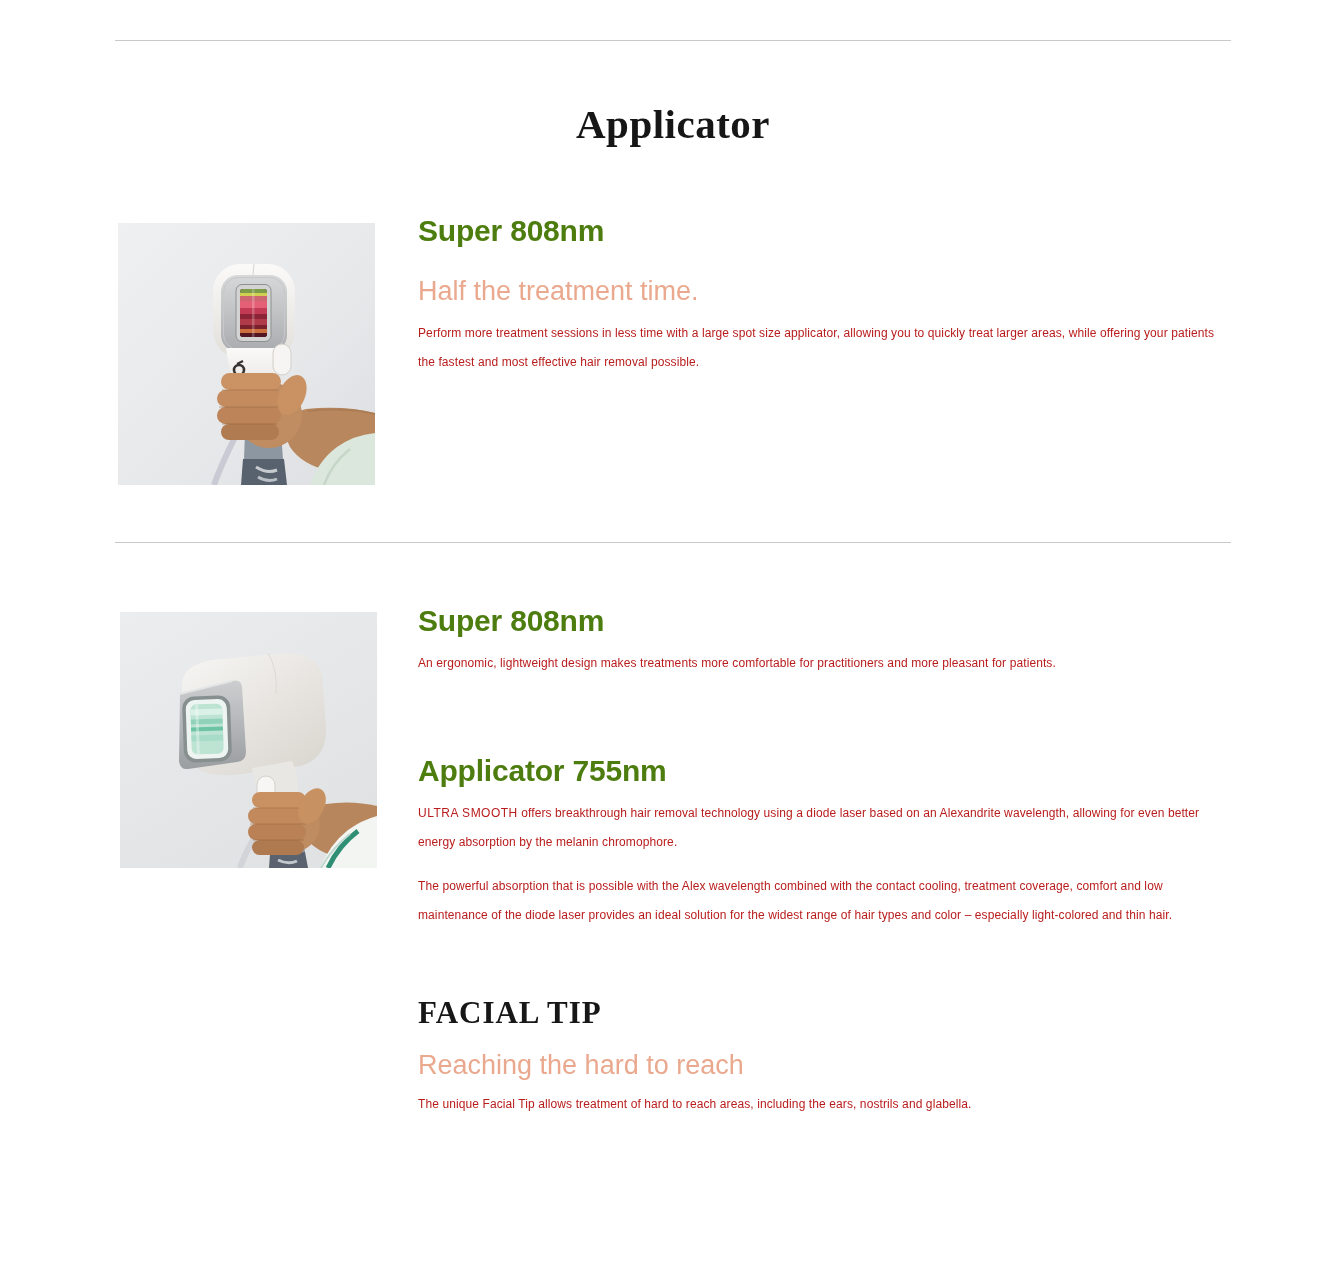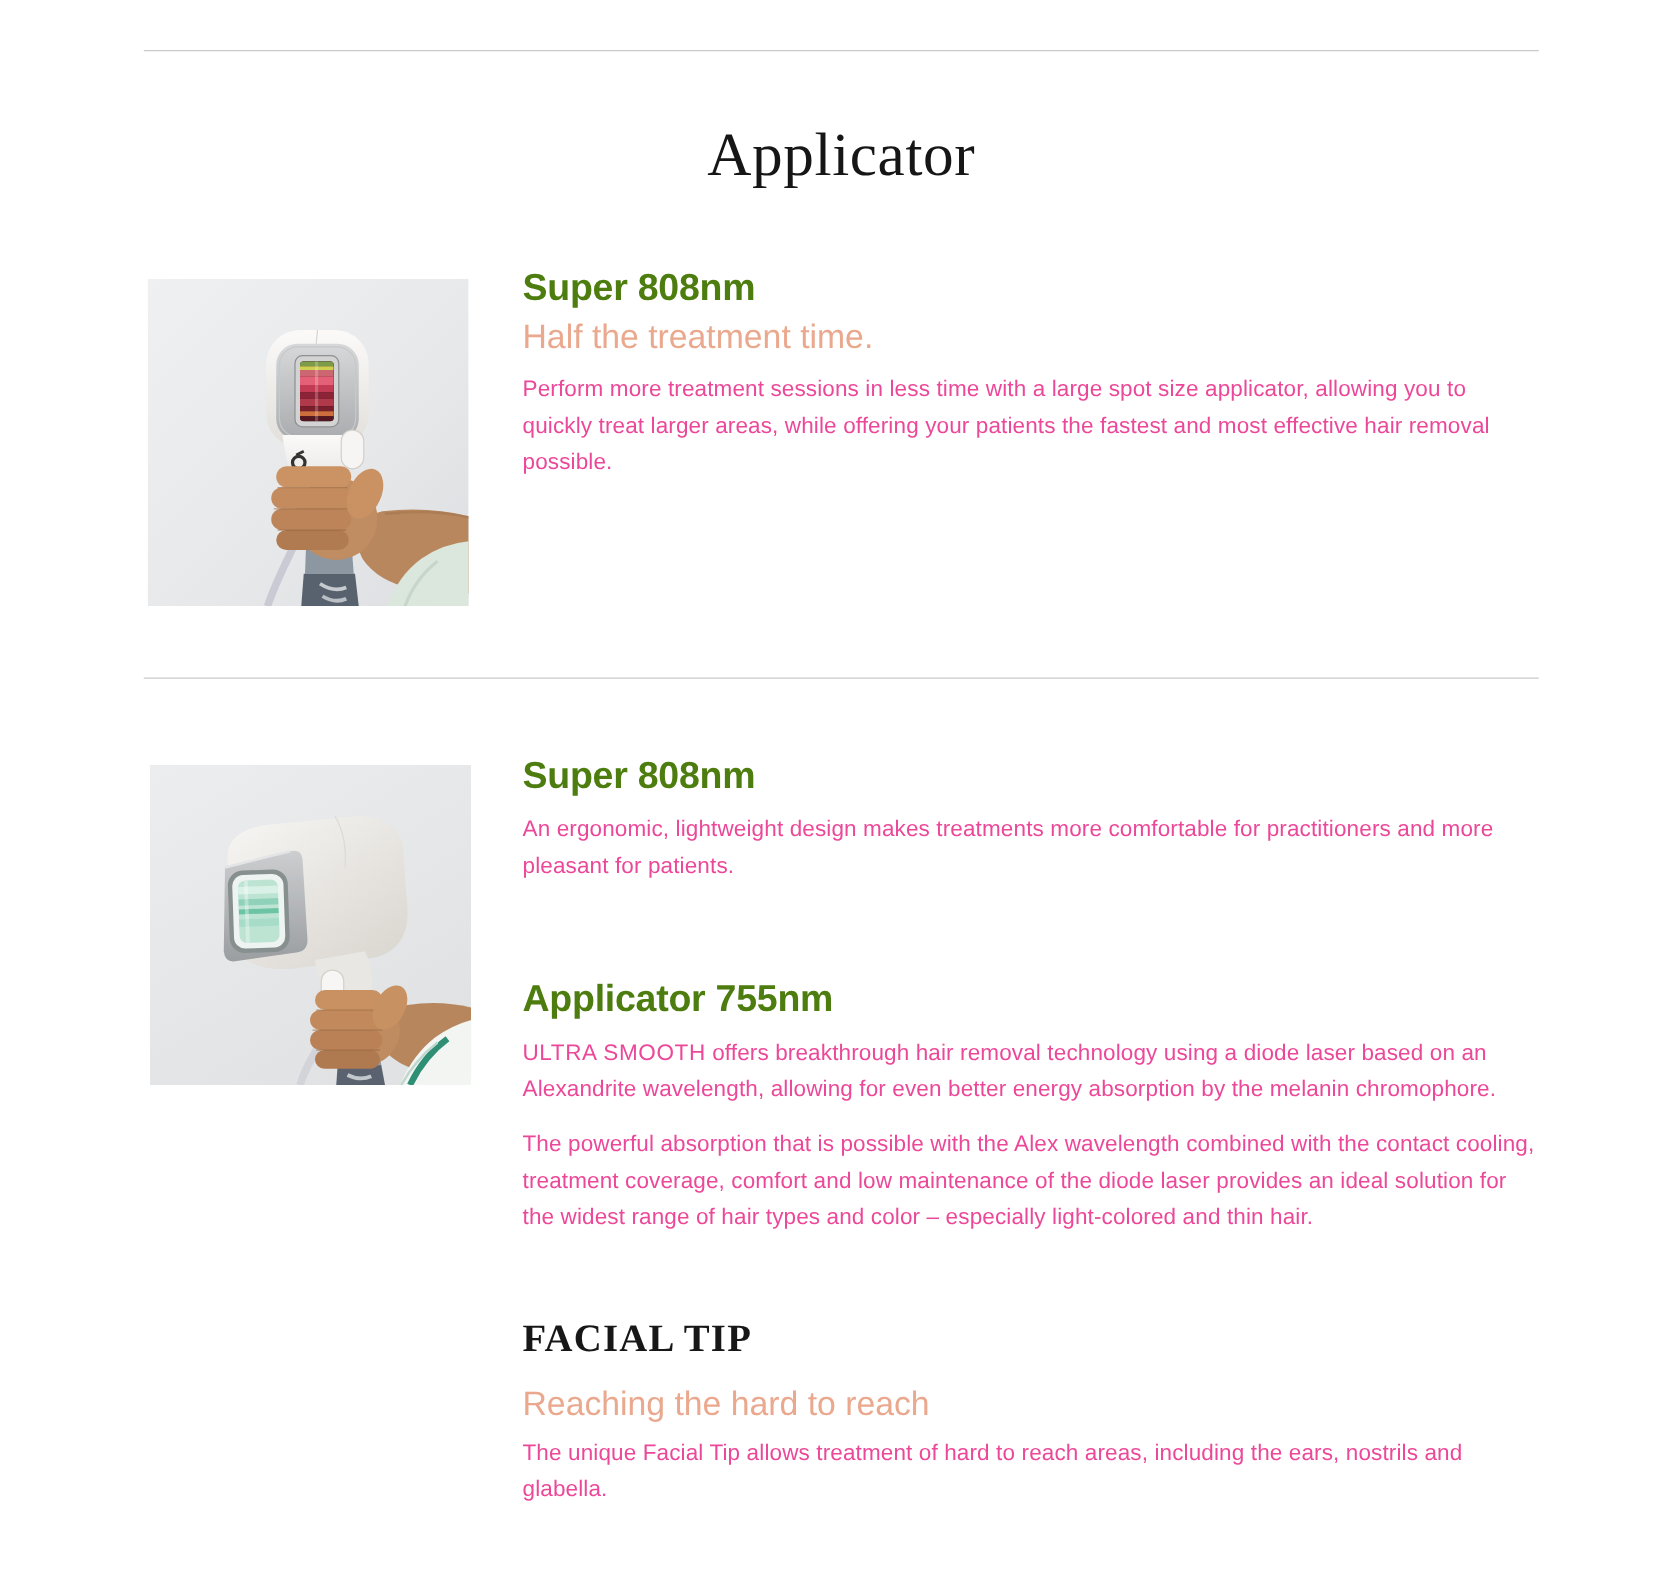--- a/index.html
+++ b/index.html
@@ -21,22 +21,22 @@
   .divider-top { top: 40px; }
   .divider-mid { top: 542px; }
   .page-title {
     position: absolute;
     top: 100px;
     left: 115px;
     width: 1116px;
     margin: 0;
     text-align: center;
     font-family: "Liberation Serif", serif;
-    font-weight: 400;
-    font-size: 49px;
+    font-weight: 700;
+    font-size: 41px;
     line-height: 48px;
     letter-spacing: 0.5px;
     color: #161616;
   }
   .photo {
     position: absolute;
     width: 257px;
     overflow: hidden;
   }
   .photo svg { display: block; width: 100%; height: 100%; }
@@ -60,34 +60,34 @@
   .h-serif {
     margin: 64px 0 0 0;
     font-family: "Liberation Serif", serif;
     font-size: 31px;
     line-height: 38px;
     font-weight: 700;
     letter-spacing: 1px;
     color: #171717;
   }
   .subhead {
-    margin: 4px 0 0 0;
+    margin: 26px 0 0 0;
     font-size: 27px;
     line-height: 34px;
     font-weight: 400;
     color: #eaa98e;
   }
   .subhead-tight { margin-top: 5px; }
   .subhead-serifblock { margin-top: 16px; }
   .body-text {
     margin: 11px 2px 0 0;
-    font-size: 18px;
+    font-size: 12px;
     line-height: 29px;
     letter-spacing: 0.1px;
-    color: #ec4899;
+    color: #b91c1c;
   }
   .body-text-2 { margin-top: 15px; }
   .body-after-serif { margin-top: 8px; }
   .block-alex { margin-top: 76px; }
   .lead-caps { letter-spacing: 0.5px; }
 </style>
 </head>
 <body>
 
 <div class="page">

